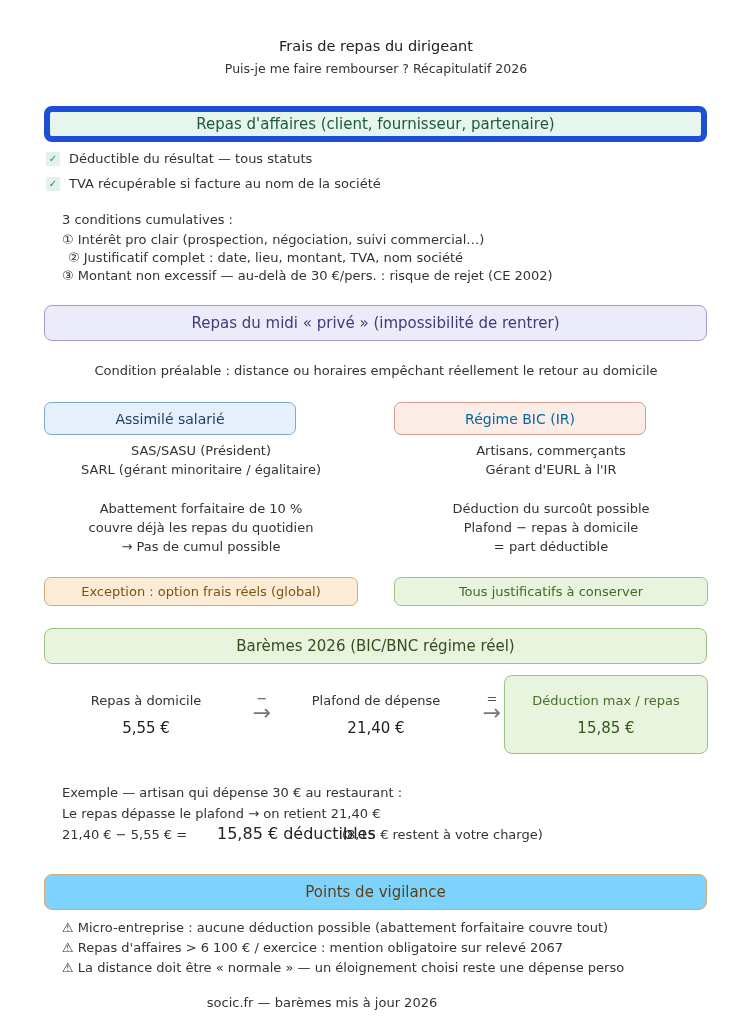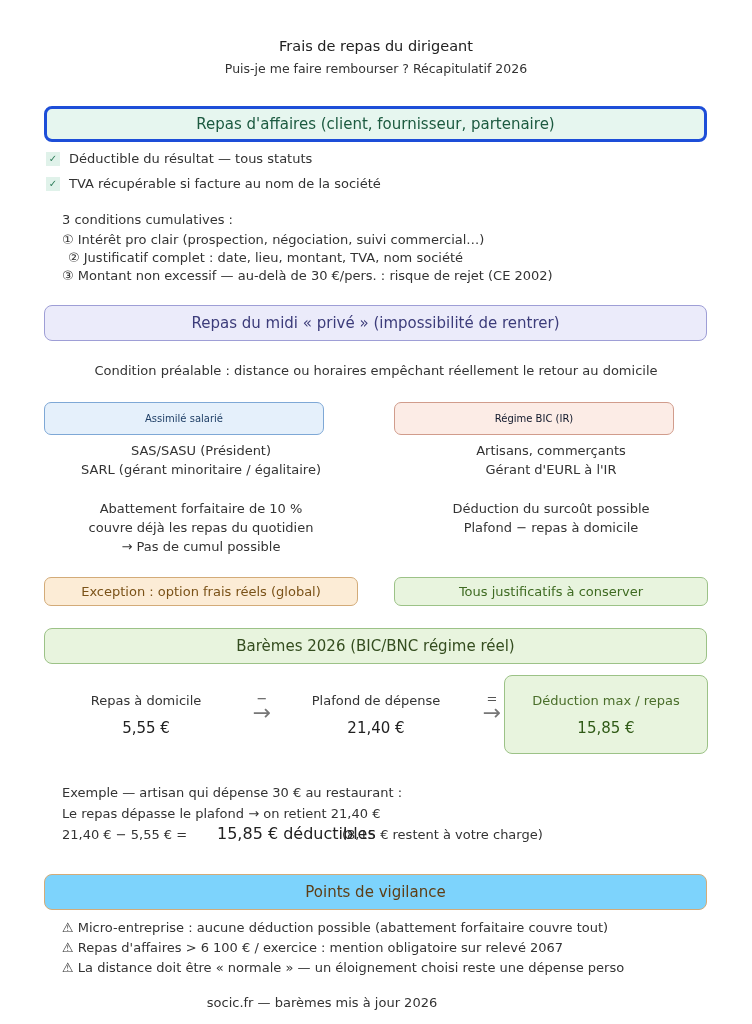--- a/index.html
+++ b/index.html
@@ -5,33 +5,33 @@
   html, body { margin: 0; padding: 0; background: #ffffff; }
   body { width: 752px; height: 1024px; position: relative; overflow: hidden;
          font-family: "DejaVu Sans", sans-serif; color: #333333; }
   .abs { position: absolute; }
   .center { text-align: center; }
   .title { left: 0; width: 752px; top: 38px; font-size: 14.5px; color: #222; }
   .subtitle { left: 0; width: 752px; top: 61px; font-size: 12.5px; color: #333; }
   .band { position: absolute; left: 44px; width: 663px; height: 36px; border-radius: 8px;
           box-sizing: border-box; display: flex; align-items: center; justify-content: center;
           font-size: 15px; }
-  .b-green { top: 106px; background: #e6f6ef; border: 3px solid #1d4ed8; color: #1c5a40; }
+  .b-green { top: 106px; background: #e6f6ef; border: 6px solid #1d4ed8; color: #1c5a40; }
   .b-purple { top: 305px; background: #ebebfa; border: 1px solid #9e9ed6; color: #3c3c7a; }
   .b-lime { top: 628px; background: #e8f4de; border: 1px solid #9cc287; color: #344d1f; }
   .b-orange { top: 874px; background: #7dd3fc; border: 1px solid #d3ab78; color: #5e3e16; }
   .check-row { left: 46px; font-size: 13px; display: flex; align-items: center; }
   .check-box { width: 14px; height: 14px; background: #e0f2ea; color: #2e7d5a; font-size: 10px;
                display: inline-flex; align-items: center; justify-content: center; margin-right: 9px; }
   .line { font-size: 13px; color: #333; white-space: nowrap; }
-  .sub-head { position: absolute; top: 402px; height: 33px; width: 280px; border-radius: 7px;
+  .sub-head { position: absolute; top: 402px; height: 33px; width: 252px; border-radius: 7px;
               box-sizing: border-box; display: flex; align-items: center; justify-content: center;
-              font-size: 10px; }
+              font-size: 14px; }
   .sh-blue { left: 44px; background: #e5f0fb; border: 1px solid #7ea8d6; color: #1f3f66; }
-  .sh-red { left: 394px; background: #fcece6; border: 1px solid #d19c8c; color: #0f172a; }
+  .sh-red { left: 394px; background: #fcece6; border: 1px solid #d19c8c; color: #0369a1; }
   .col-text { position: absolute; width: 314px; text-align: center; font-size: 13px; line-height: 19px; color: #333; }
   .note { position: absolute; top: 577px; height: 29px; width: 314px; border-radius: 7px; box-sizing: border-box;
           display: flex; align-items: center; justify-content: center; font-size: 13px; }
   .n-orange { left: 44px; background: #fcecd6; border: 1px solid #d3ab78; color: #7a5218; }
   .n-green { left: 394px; background: #e8f4de; border: 1px solid #9cc287; color: #3f6b22; }
   .calc-label { font-size: 13px; color: #333; text-align: center; width: 180px; }
   .calc-val { font-size: 15px; color: #222; text-align: center; width: 180px; }
   .op { font-size: 13px; color: #555; text-align: center; width: 30px; }
   .arrow { font-size: 22px; color: #777; text-align: center; width: 30px; }
   .result-box { left: 504px; top: 675px; width: 204px; height: 79px; background: #e8f4de;
@@ -77,20 +77,21 @@
 </div>
 
 <div class="col-text" style="left:44px; top:499px;">
   <div>Abattement forfaitaire de 10 %</div>
   <div>couvre déjà les repas du quotidien</div>
   <div>→ Pas de cumul possible</div>
 </div>
 <div class="col-text" style="left:394px; top:499px;">
   <div>Déduction du surcoût possible</div>
   <div>Plafond − repas à domicile</div>
+  <div>= part déductible</div>
 </div>
 
 <div class="note n-orange">Exception : option frais réels (global)</div>
 <div class="note n-green">Tous justificatifs à conserver</div>
 
 <div class="band b-lime">Barèmes 2026 (BIC/BNC régime réel)</div>
 
 <div class="abs calc-label" style="left:56px; top:693px;">Repas à domicile</div>
 <div class="abs calc-val" style="left:56px; top:719px;">5,55 €</div>
 

